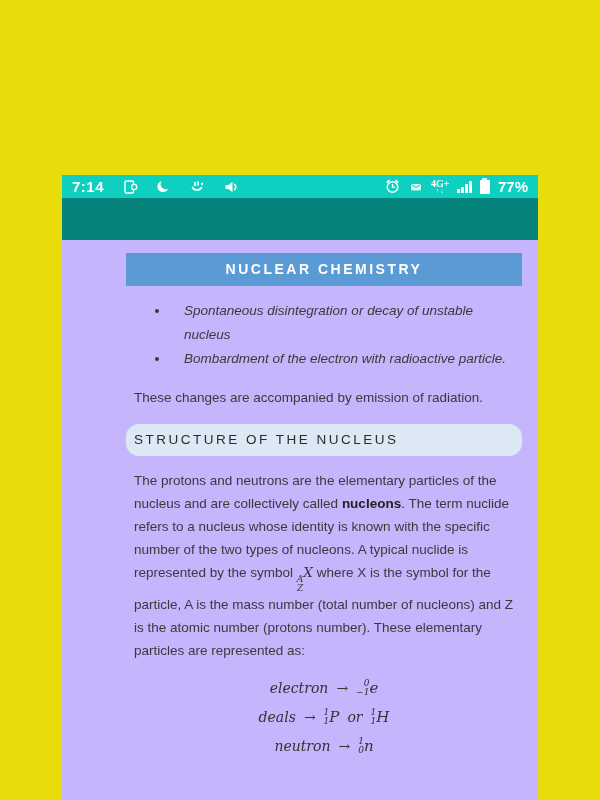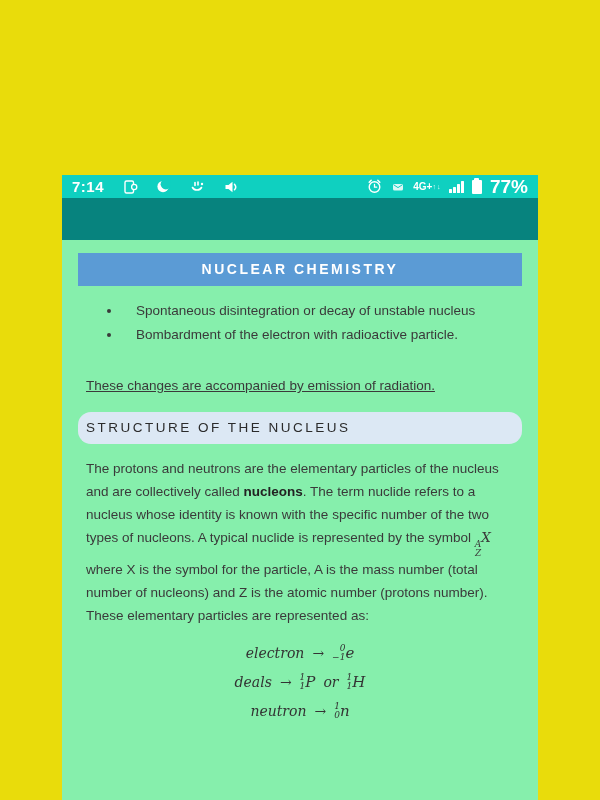--- a/index.html
+++ b/index.html
@@ -21,48 +21,48 @@
     height:23px;flex:0 0 23px;
     background:#0fd0c0;
     display:flex;align-items:center;justify-content:space-between;
     padding:0 10px;color:#ffffff;
   }
   .sb-left,.sb-right{display:flex;align-items:center;gap:18px;}
   .sb-right{gap:8px;}
   .sb-time{font-size:15px;font-weight:700;letter-spacing:0.5px;}
   .sb-icon{display:inline-flex;align-items:center;justify-content:center;}
   .sb-icon svg{display:block;}
-  .network{display:flex;flex-direction:row;align-items:center;line-height:1;}
+  .network{display:flex;flex-direction:column;align-items:center;line-height:1;font-family:Liberation Serif, serif;}
   .network .net-label{font-size:10px;font-weight:700;}
   .network .net-arrows{font-size:7px;opacity:.85;letter-spacing:1px;margin-top:-1px;}
   .signal-bars{display:inline-flex;align-items:flex-end;gap:1.5px;height:12px;}
   .signal-bars i{display:block;width:2.5px;background:#fff;border-radius:0.5px;}
   .signal-bars i:nth-child(1){height:4px;}
   .signal-bars i:nth-child(2){height:6px;}
   .signal-bars i:nth-child(3){height:9px;}
   .signal-bars i:nth-child(4){height:12px;}
   .battery{position:relative;width:10px;height:14px;background:#fff;border-radius:1px;}
   .battery::before{content:"";position:absolute;top:-2px;left:2.5px;width:5px;height:2px;background:#fff;border-radius:1px 1px 0 0;}
-  .sb-batt-pct{font-size:19px;font-weight:700;}
+  .sb-batt-pct{font-size:15px;font-weight:700;}
   
   .app-bar{height:42px;flex:0 0 42px;background:#07837e;}
   
   .doc{
-    flex:1;overflow:hidden;background:#86efac;
-    color:#3a3a3a;font-size:13.5px;line-height:22px;
+    flex:1;overflow:hidden;background:#c4b5fd;
+    color:#3a3a3a;font-size:13.5px;line-height:22px;padding-left:48px;
   }
   .title-banner{
     margin:13px 16px 0 16px;
     background:#5b9bd5;color:#ffffff;
     text-align:center;font-weight:700;font-size:14px;letter-spacing:2.5px;
     padding:5px 0 6px 0;
   }
   .para{margin:11px 24px 0 24px;}
   .doc ul{margin:13px 24px 0 24px;padding-left:36px;}
-  .doc li{line-height:24px;padding-left:14px;}
+  .doc li{line-height:24px;padding-left:14px;font-style:italic;}
   .section-band{
     margin:15px 16px 0 16px;background:#dce8f4;color:#2b2b2b;
     letter-spacing:2.5px;font-size:13.5px;
     padding:5px 8px;
     border-radius:13px;
   }
   b{color:#222;}
   
   .equations{margin:12px 24px 0 24px;font-family:"DejaVu Serif", serif;font-style:italic;font-size:14px;color:#333;}
   .eq-row{display:flex;justify-content:center;align-items:center;gap:8px;height:29px;text-align:center;}
@@ -140,21 +140,21 @@
   <div class="doc">
 
     <div class="title-banner">NUCLEAR CHEMISTRY</div>
 
 
     <ul>
       <li>Spontaneous disintegration or decay of unstable nucleus</li>
       <li>Bombardment of the electron with radioactive particle.</li>
     </ul>
 
-    <p class="para" style="margin-top:28px;text-decoration:underline;">These changes are accompanied by emission of radiation.</p>
+    <p class="para" style="margin-top:16px;">These changes are accompanied by emission of radiation.</p>
 
     <div class="section-band">STRUCTURE OF THE NUCLEUS</div>
 
     <p class="para" style="margin-top:13px;line-height:23px;"><span>The protons and neutrons are the elementary particles of the nucleus and are collectively called </span><b>nucleons</b><span>. The term nuclide refers to a nucleus whose identity is known with the specific number of the two types of nucleons. A typical nuclide is represented by the symbol </span><span class="inline-nuclide"><span class="prescript">
             <span>A</span>
             <span>Z</span>
           </span><span>X</span></span><span> where X is the symbol for the particle, A is the mass number (total number of nucleons) and Z is the atomic number (protons number). These elementary particles are represented as:</span></p>
 
     <div class="equations">
       <div class="eq-row">

